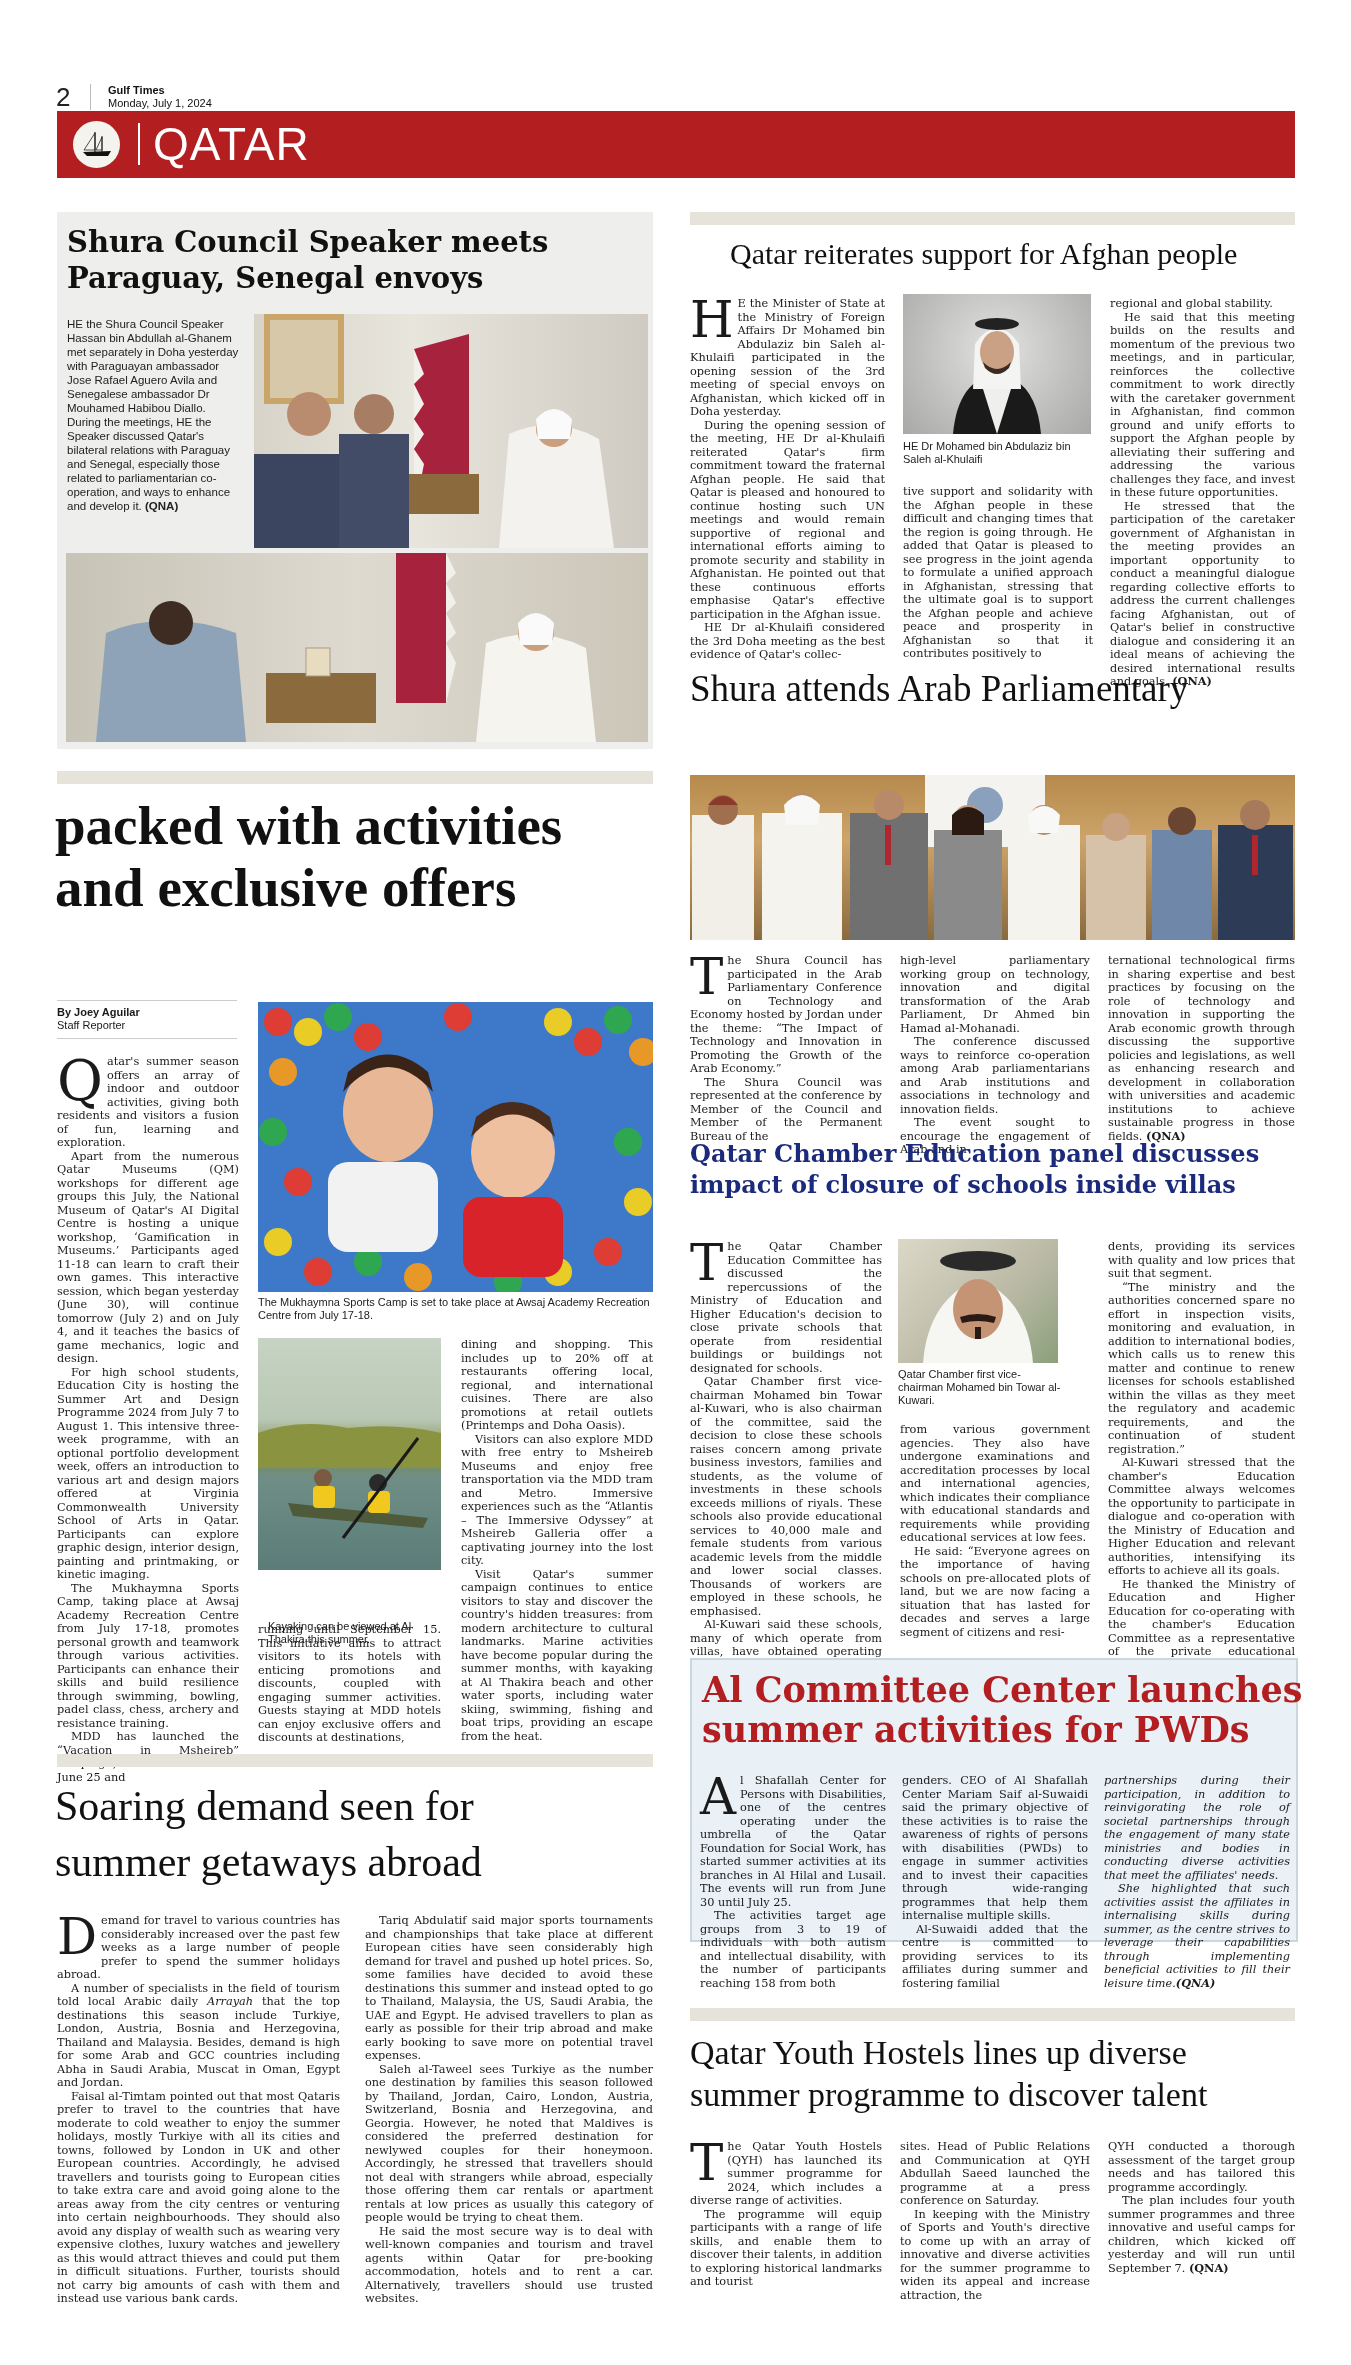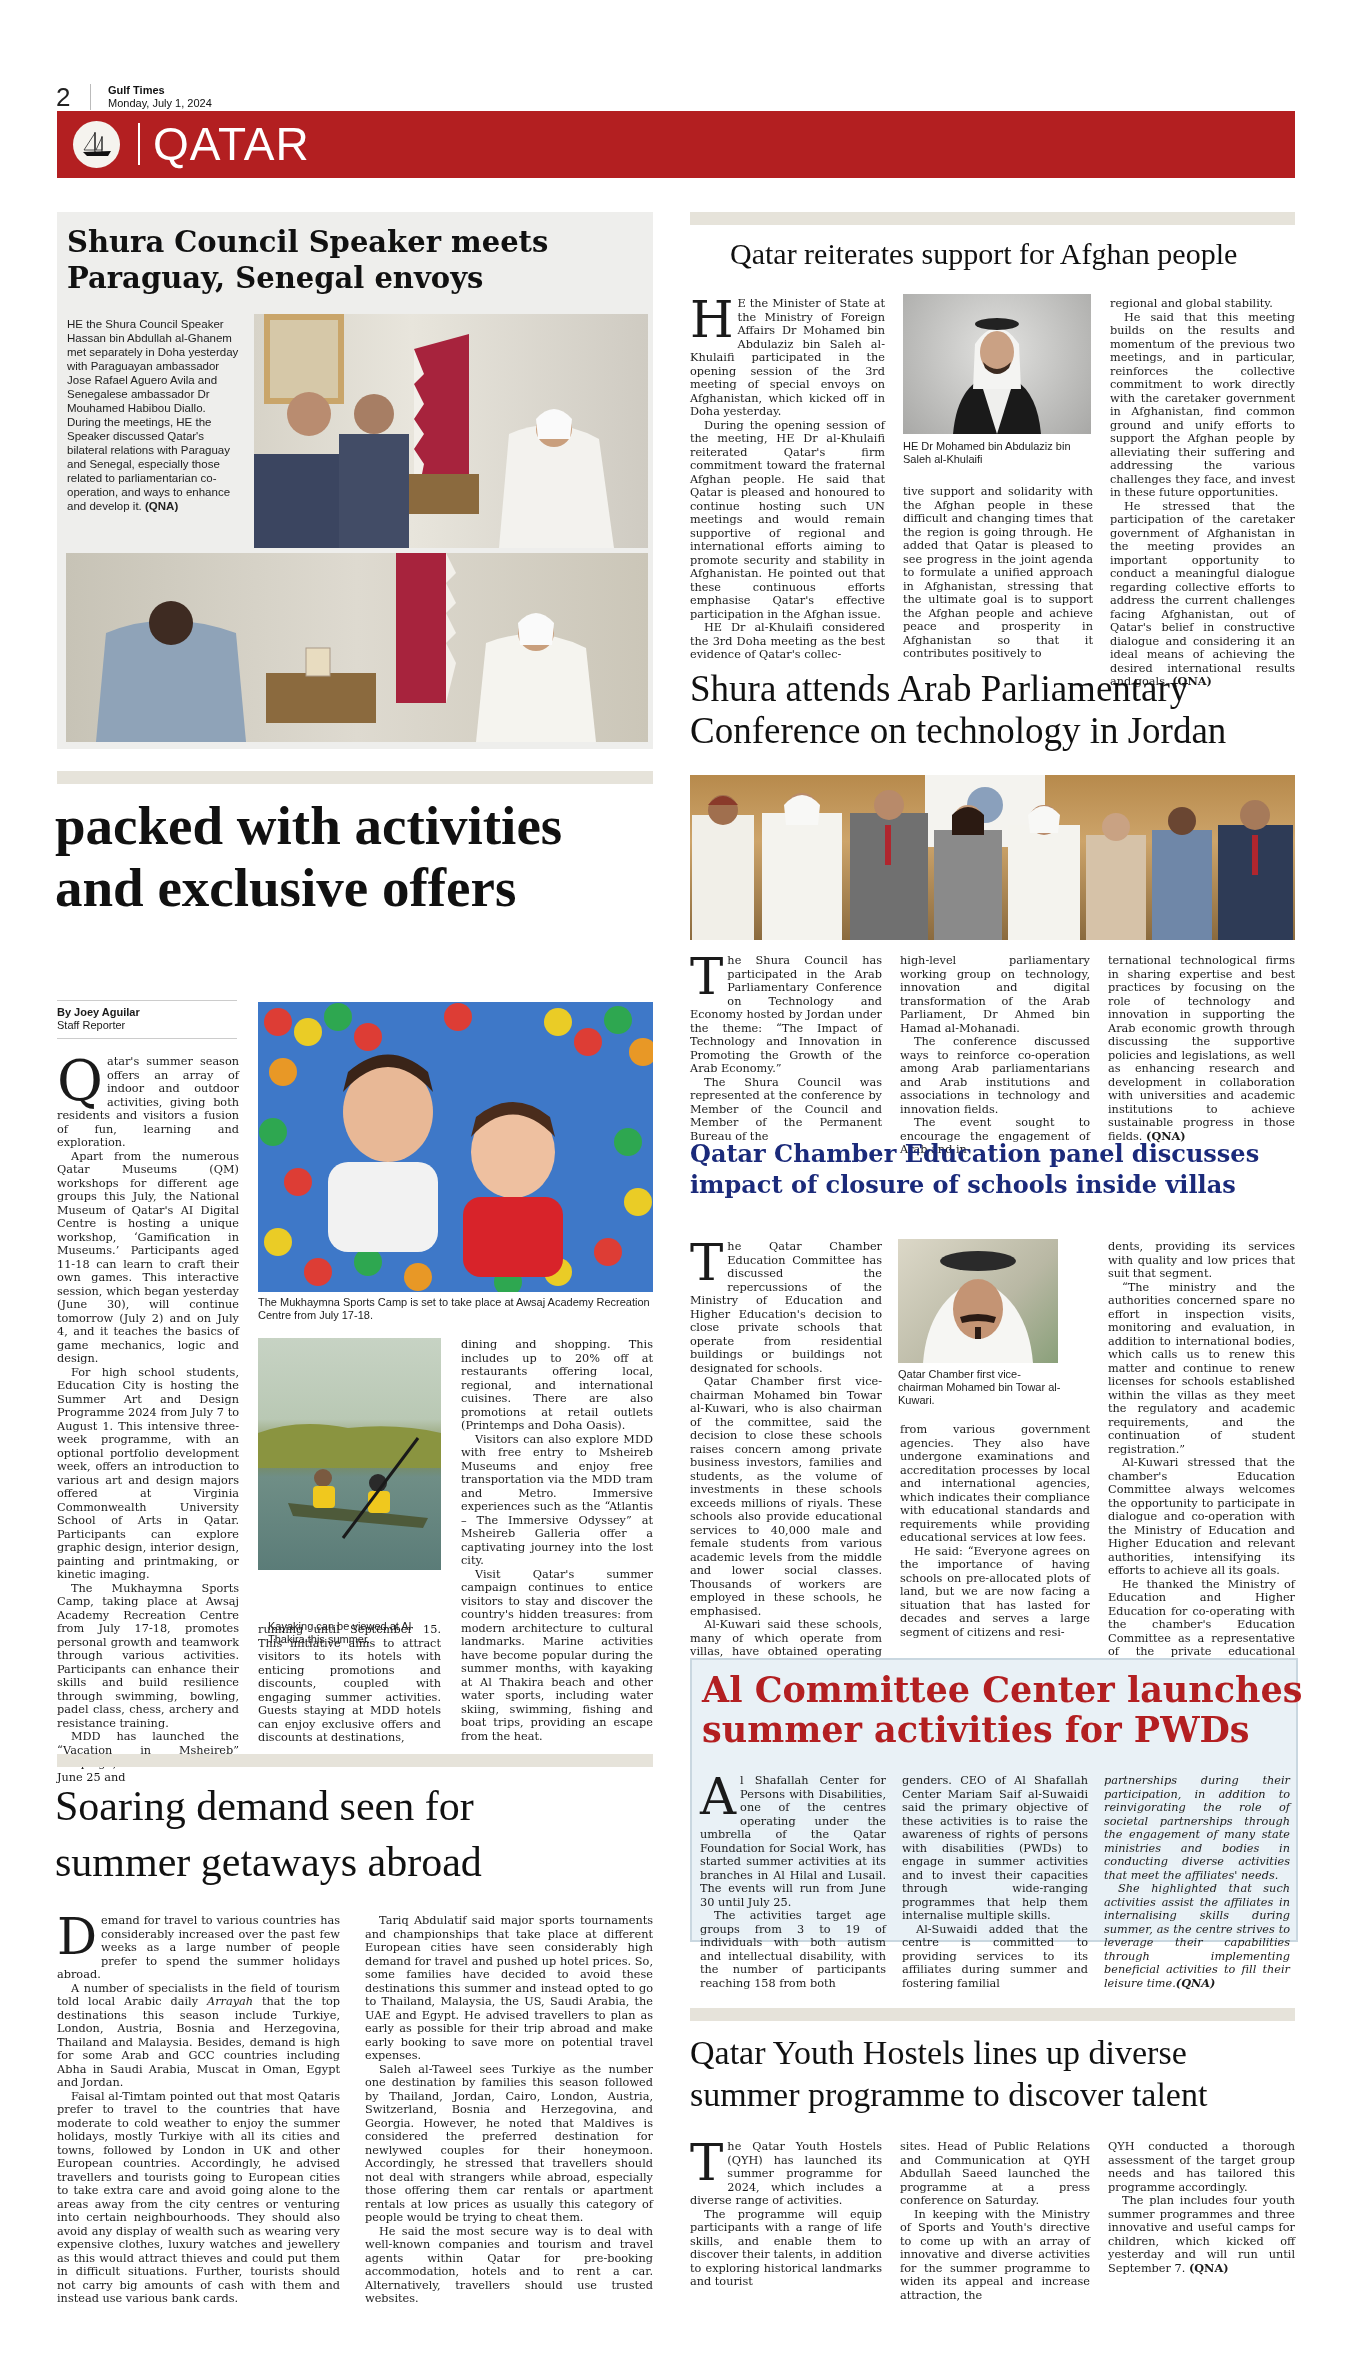--- a/index.html
+++ b/index.html
@@ -111,21 +111,20 @@
   <p class="first">tive support and solidarity with the Afghan people in these difficult and changing times that the region is going through. He added that Qatar is pleased to see progress in the joint agenda to formulate a unified approach in Afghanistan, stressing that the ultimate goal is to support the Afghan people and achieve peace and prosperity in Afghanistan so that it contributes positively to</p>
 </div>
 <div class="abs col-text" style="left:1110px; top:297px; width:185px;">
   <p class="first">regional and global stability.</p>
   <p>He said that this meeting builds on the results and momentum of the previous two meetings, and in particular, reinforces the collective commitment to work directly with the caretaker government in Afghanistan, find common ground and unify efforts to support the Afghan people by alleviating their suffering and addressing the various challenges they face, and invest in these future opportunities.</p>
   <p><span>He stressed that the participation of the caretaker government of Afghanistan in the meeting provides an important opportunity to conduct a meaningful dialogue regarding collective efforts to address the current challenges facing Afghanistan, out of Qatar's belief in constructive dialogue and considering it an ideal means of achieving the desired international results and goals.</span> <span class="qna">(QNA)</span></p>
 </div>
 
 <div class="abs hl-serif" style="left:690px; top:668px; font-size:37px; line-height:42px; white-space:nowrap;">
   <div>Shura attends Arab Parliamentary</div>
-  <div>Conference on technology in Jordan</div>
 </div>
 <div class="abs photo" style="left:690px; top:775px; width:605px; height:165px; background:linear-gradient(180deg,#b78a4c 0%,#cda46a 40%,#8a6a3e 100%);">
   <svg width="605" height="165" viewBox="0 0 605 165">
     <rect x="235" y="0" width="120" height="72" fill="#f4f3ef"></rect>
     <circle cx="295" cy="30" r="18" fill="#8aa0bc"></circle>
     <g>
       <rect x="2" y="40" width="62" height="125" fill="#f1efe8"></rect>
         <circle cx="33" cy="35" r="15" fill="#a06f4e"></circle>
         <path d="M18 30 Q33 12 48 30" fill="#8a3a2a"></path>
       <rect x="72" y="38" width="80" height="127" fill="#f4f3ee"></rect>

